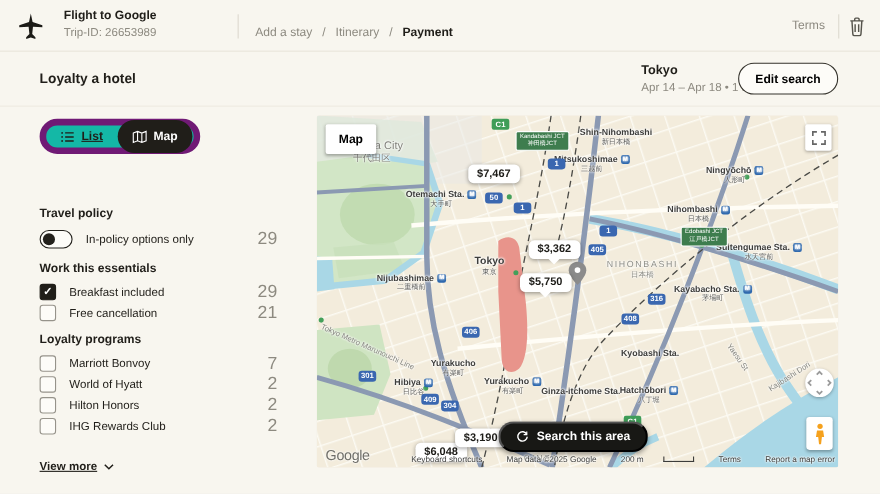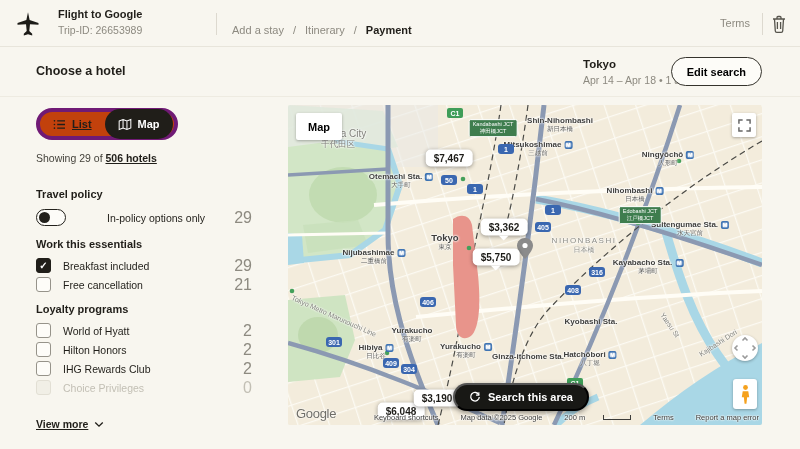--- a/index.html
+++ b/index.html
@@ -24,34 +24,34 @@
   .page-title { position:absolute; left:36px; top:64px; font-size:12.5px; font-weight:600; }
   .dest-block { position:absolute; left:583px; top:58px; }
   .dest-name { font-size:11.5px; font-weight:700; }
   .dest-dates { font-size:10.5px; color:#8d8a80; margin-top:4px; }
   .edit-search { position:absolute; right:38px; top:57px; height:29px; padding:0 15px;
     border:1px solid #35332c; border-radius:15px; background:#fdfcf8; font-size:11px; font-weight:600;
     display:flex; align-items:center; cursor:pointer; }
   .header-line { position:absolute; top:96px; left:0; right:0; height:1px; background:#eeebe1; }
   
   .view-toggle { position:absolute; left:36px; top:108px; height:32px; display:flex; align-items:center;
-    border:4px solid #701a75; border-radius:17px; background:#c2410c; }
+    border:6px solid #701a75; border-radius:17px; background:#14b8a6; }
   .seg { display:flex; align-items:center; gap:6px; padding:0 13px; height:100%; font-size:11px; font-weight:700; cursor:pointer; }
   .seg-list .seg-label { text-decoration:underline; }
   .seg-map { background:#201e19; color:#fff; border-radius:15px; height:30px; margin-right:1px; }
   .showing { position:absolute; left:36px; top:152px; font-size:10.5px; color:#45433c; }
   .showing b { font-weight:700; text-decoration:underline; color:#201e19; }
   .f-heading { position:absolute; left:36px; font-size:11px; font-weight:600; color:#201e19; }
   .f-row { display:flex; align-items:center; height:19px; }
   .f-row .lbl { font-size:10.5px; margin-left:12px; }
   .f-row .count { margin-left:auto; font-size:16px; color:#8d8a80; }
   .f-row.disabled .lbl { color:#c2bfb4; }
   .f-row.disabled .cb { border-color:#e2dfd4; background:#f1efe6; }
   .f-row.disabled .count { color:#c2bfb4; }
-  .policy-row { position:absolute; left:36px; top:208px; width:216px;gap:29px; }
+  .policy-row { position:absolute; left:36px; top:208px; width:216px; }
   .switch { width:30px; height:17px; border:1.5px solid #23211c; border-radius:9px; background:#fdfcf8; position:relative; cursor:pointer; flex:0 0 auto; }
   .switch .knob { position:absolute; left:2px; top:1.5px; width:11px; height:11px; border-radius:50%; background:#23211c; }
   .list-abs { position:absolute; left:36px; width:216px; }
   .cb { width:15px; height:15px; border:1.5px solid #96938a; border-radius:3px; background:#fdfcf8; flex:0 0 auto;
     display:flex; align-items:center; justify-content:center; cursor:pointer; }
   .cb.checked { background:#201e19; border-color:#201e19; }
   .cb .tick { color:#fff; font-size:10px; font-weight:700; line-height:1; }
   .view-more { position:absolute; left:36px; top:418px; display:flex; align-items:center; gap:6px;
     font-size:10.5px; font-weight:700; text-decoration:underline; cursor:pointer; }
   
@@ -128,21 +128,21 @@
     </div>
     <div class="saved">Terms</div>
     <div class="tb-divider2"></div>
     <div class="trash">
       <svg viewBox="0 0 18 20" width="18" height="20" fill="none" stroke="#56544c" stroke-width="1.3">
         <path d="M3 5 H15 M7 5 V3.5 a1 1 0 0 1 1-1 h2 a1 1 0 0 1 1 1 V5 M4.5 5 L5.3 17 a1.5 1.5 0 0 0 1.5 1.4 h4.4 a1.5 1.5 0 0 0 1.5-1.4 L13.5 5 M7.4 8 v7 M10.6 8 v7"></path>
       </svg>
     </div>
   </div>
 
-  <div class="page-title">Choose a hotel</div>
+  <div class="page-title">Loyalty a hotel</div>
   <div class="dest-block">
     <div class="dest-name">Tokyo</div>
     <div class="dest-dates">Apr 14 – Apr 18 • 1 adult</div>
   </div>
   <button class="edit-search">Edit search</button>
   <div class="header-line"></div>
 
   <div class="view-toggle">
     <div class="seg seg-list">
       <svg viewBox="0 0 14 12" width="13" height="11" stroke="#201e19" stroke-width="1.4" fill="#201e19">
@@ -154,21 +154,20 @@
       <span class="seg-label">List</span>
     </div>
     <div class="seg seg-map">
       <svg viewBox="0 0 18 16" width="14" height="13" fill="none" stroke="#fff" stroke-width="1.3">
         <path d="M1.5 3.5 L6.5 1.5 L11.5 3.5 L16.5 1.5 V12.5 L11.5 14.5 L6.5 12.5 L1.5 14.5 Z M6.5 1.5 V12.5 M11.5 3.5 V14.5"></path>
       </svg>
       <span class="seg-label">Map</span>
     </div>
   </div>
 
-  <div class="showing"><span>Showing 29 of </span><b>506 hotels</b></div>
 
   <div class="f-heading" style="top:188px">Travel policy</div>
   <div class="f-row policy-row">
     <div class="switch">
         <div class="knob"></div>
       </div>
     <span class="lbl">In-policy options only</span>
     <span class="count">29</span>
   </div>
 
@@ -185,37 +184,37 @@
         <span class="cb"></span>
         <span class="lbl">Free cancellation</span>
         <span class="count">21</span>
       </div>
     </div>
 
   <div class="f-heading" style="top:303px">Loyalty programs</div>
   <div id="loyalty-list" class="list-abs" style="top:321px">
       <div class="f-row">
         <span class="cb"></span>
+        <span class="lbl">Marriott Bonvoy</span>
+        <span class="count">7</span>
+      </div>
+      <div class="f-row">
+        <span class="cb"></span>
         <span class="lbl">World of Hyatt</span>
         <span class="count">2</span>
       </div>
       <div class="f-row">
         <span class="cb"></span>
         <span class="lbl">Hilton Honors</span>
         <span class="count">2</span>
       </div>
       <div class="f-row">
         <span class="cb"></span>
         <span class="lbl">IHG Rewards Club</span>
         <span class="count">2</span>
-      </div>
-      <div class="f-row disabled">
-        <span class="cb"></span>
-        <span class="lbl">Choice Privileges</span>
-        <span class="count">0</span>
       </div>
     </div>
 
   <div class="view-more">
     <span>View more</span>
     <svg viewBox="0 0 12 8" width="10" height="7" fill="none" stroke="#201e19" stroke-width="1.6">
         <path d="M1.5 1.5 L6 6 L10.5 1.5"></path>
       </svg>
   </div>
 

